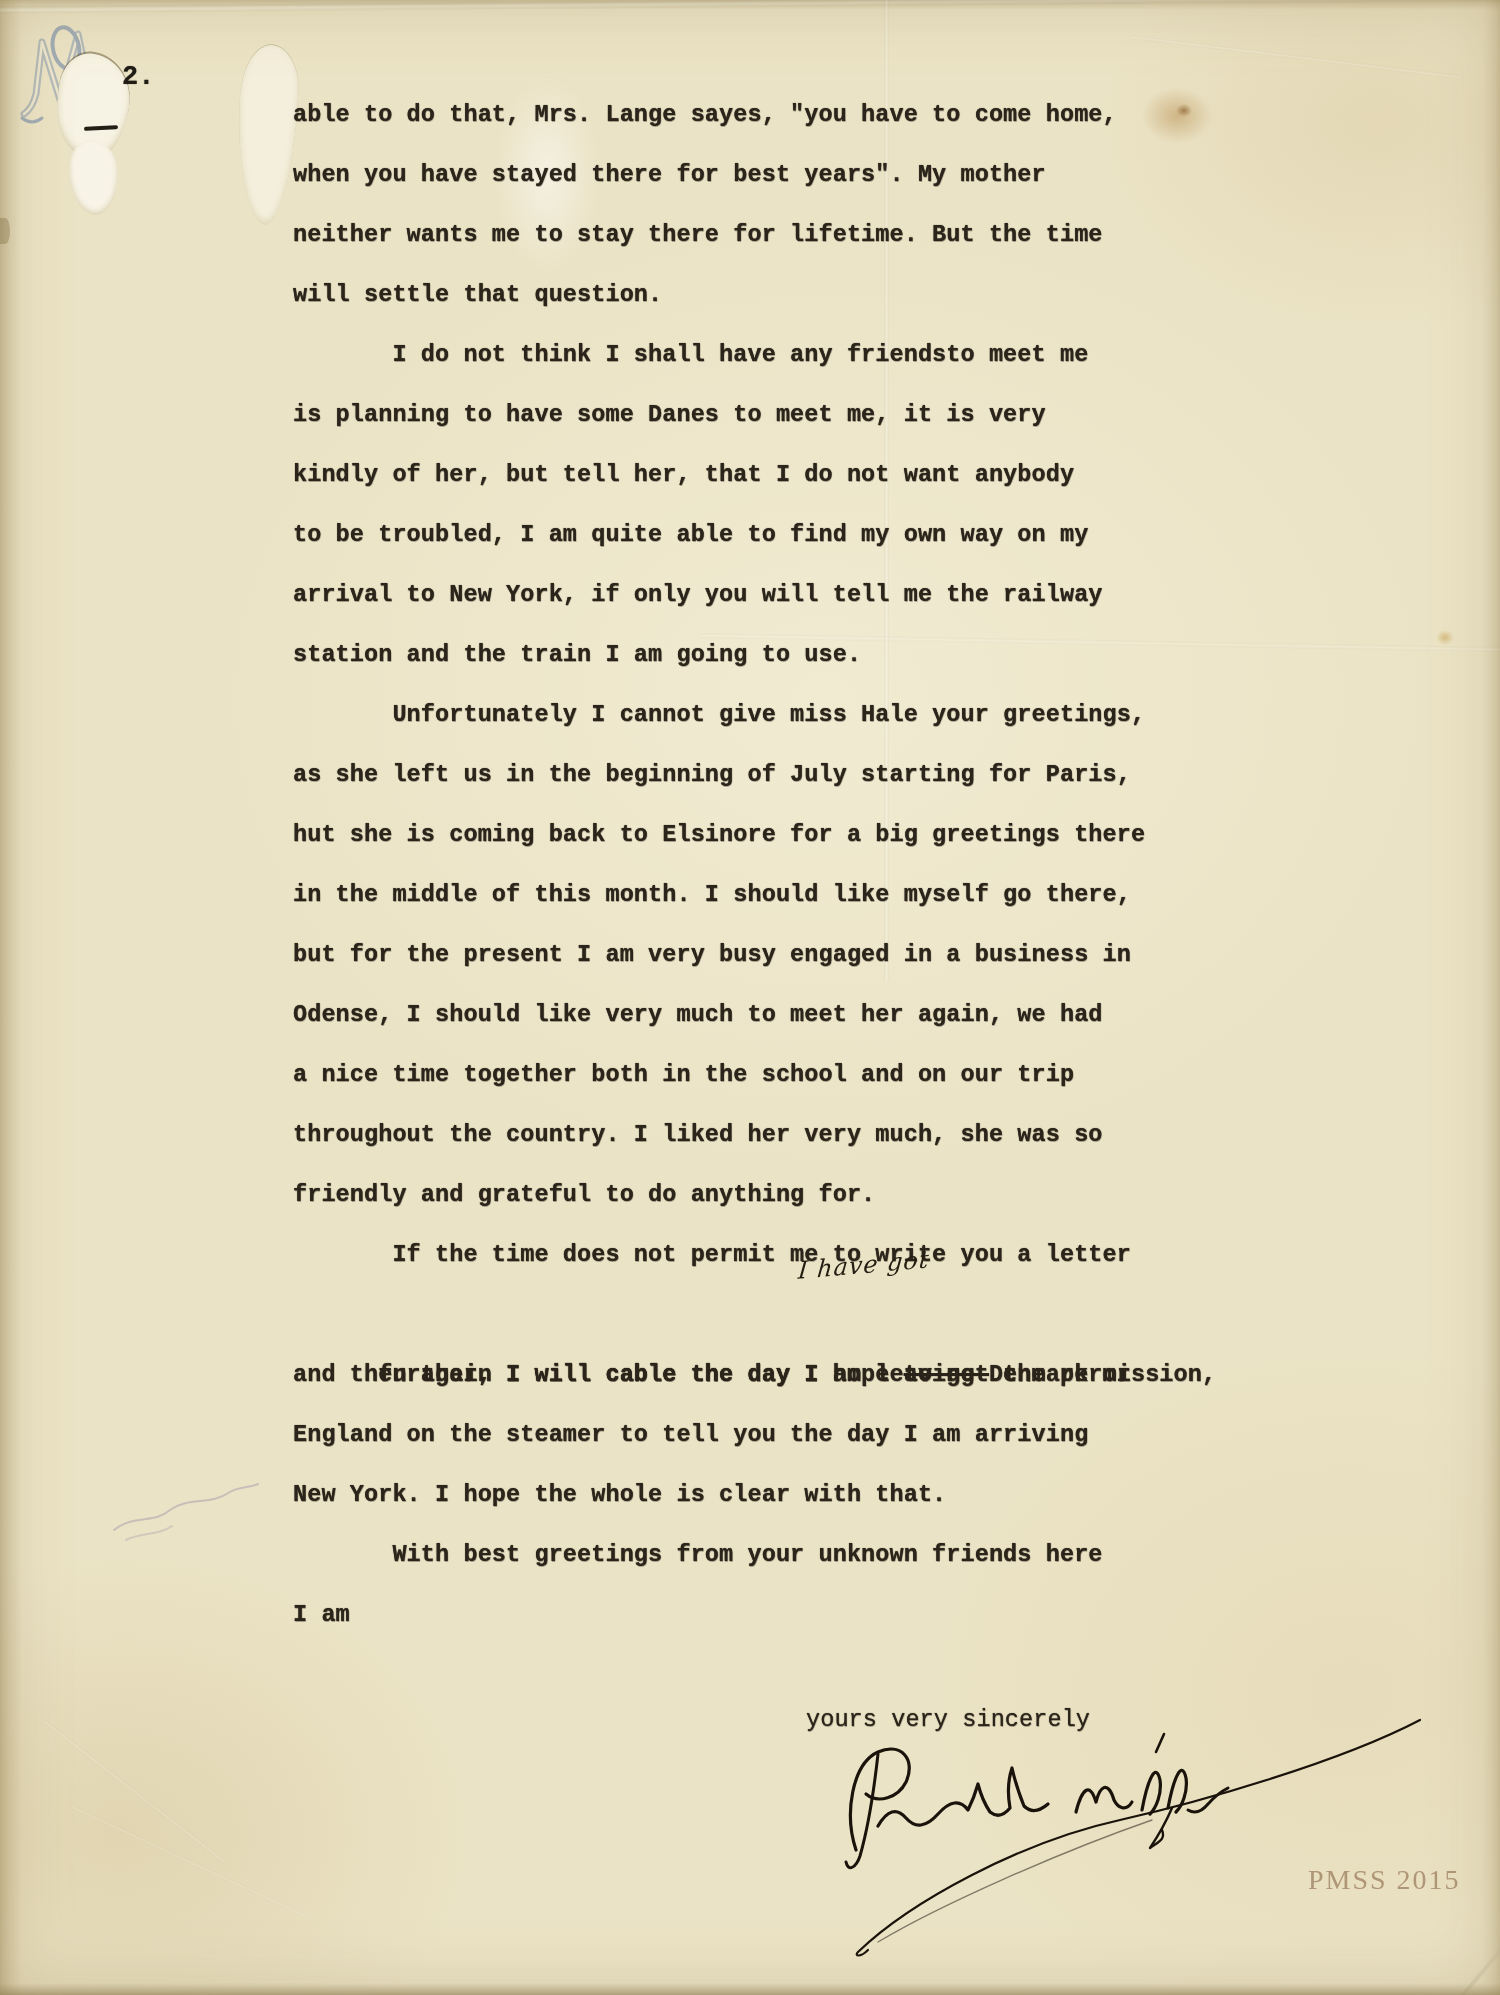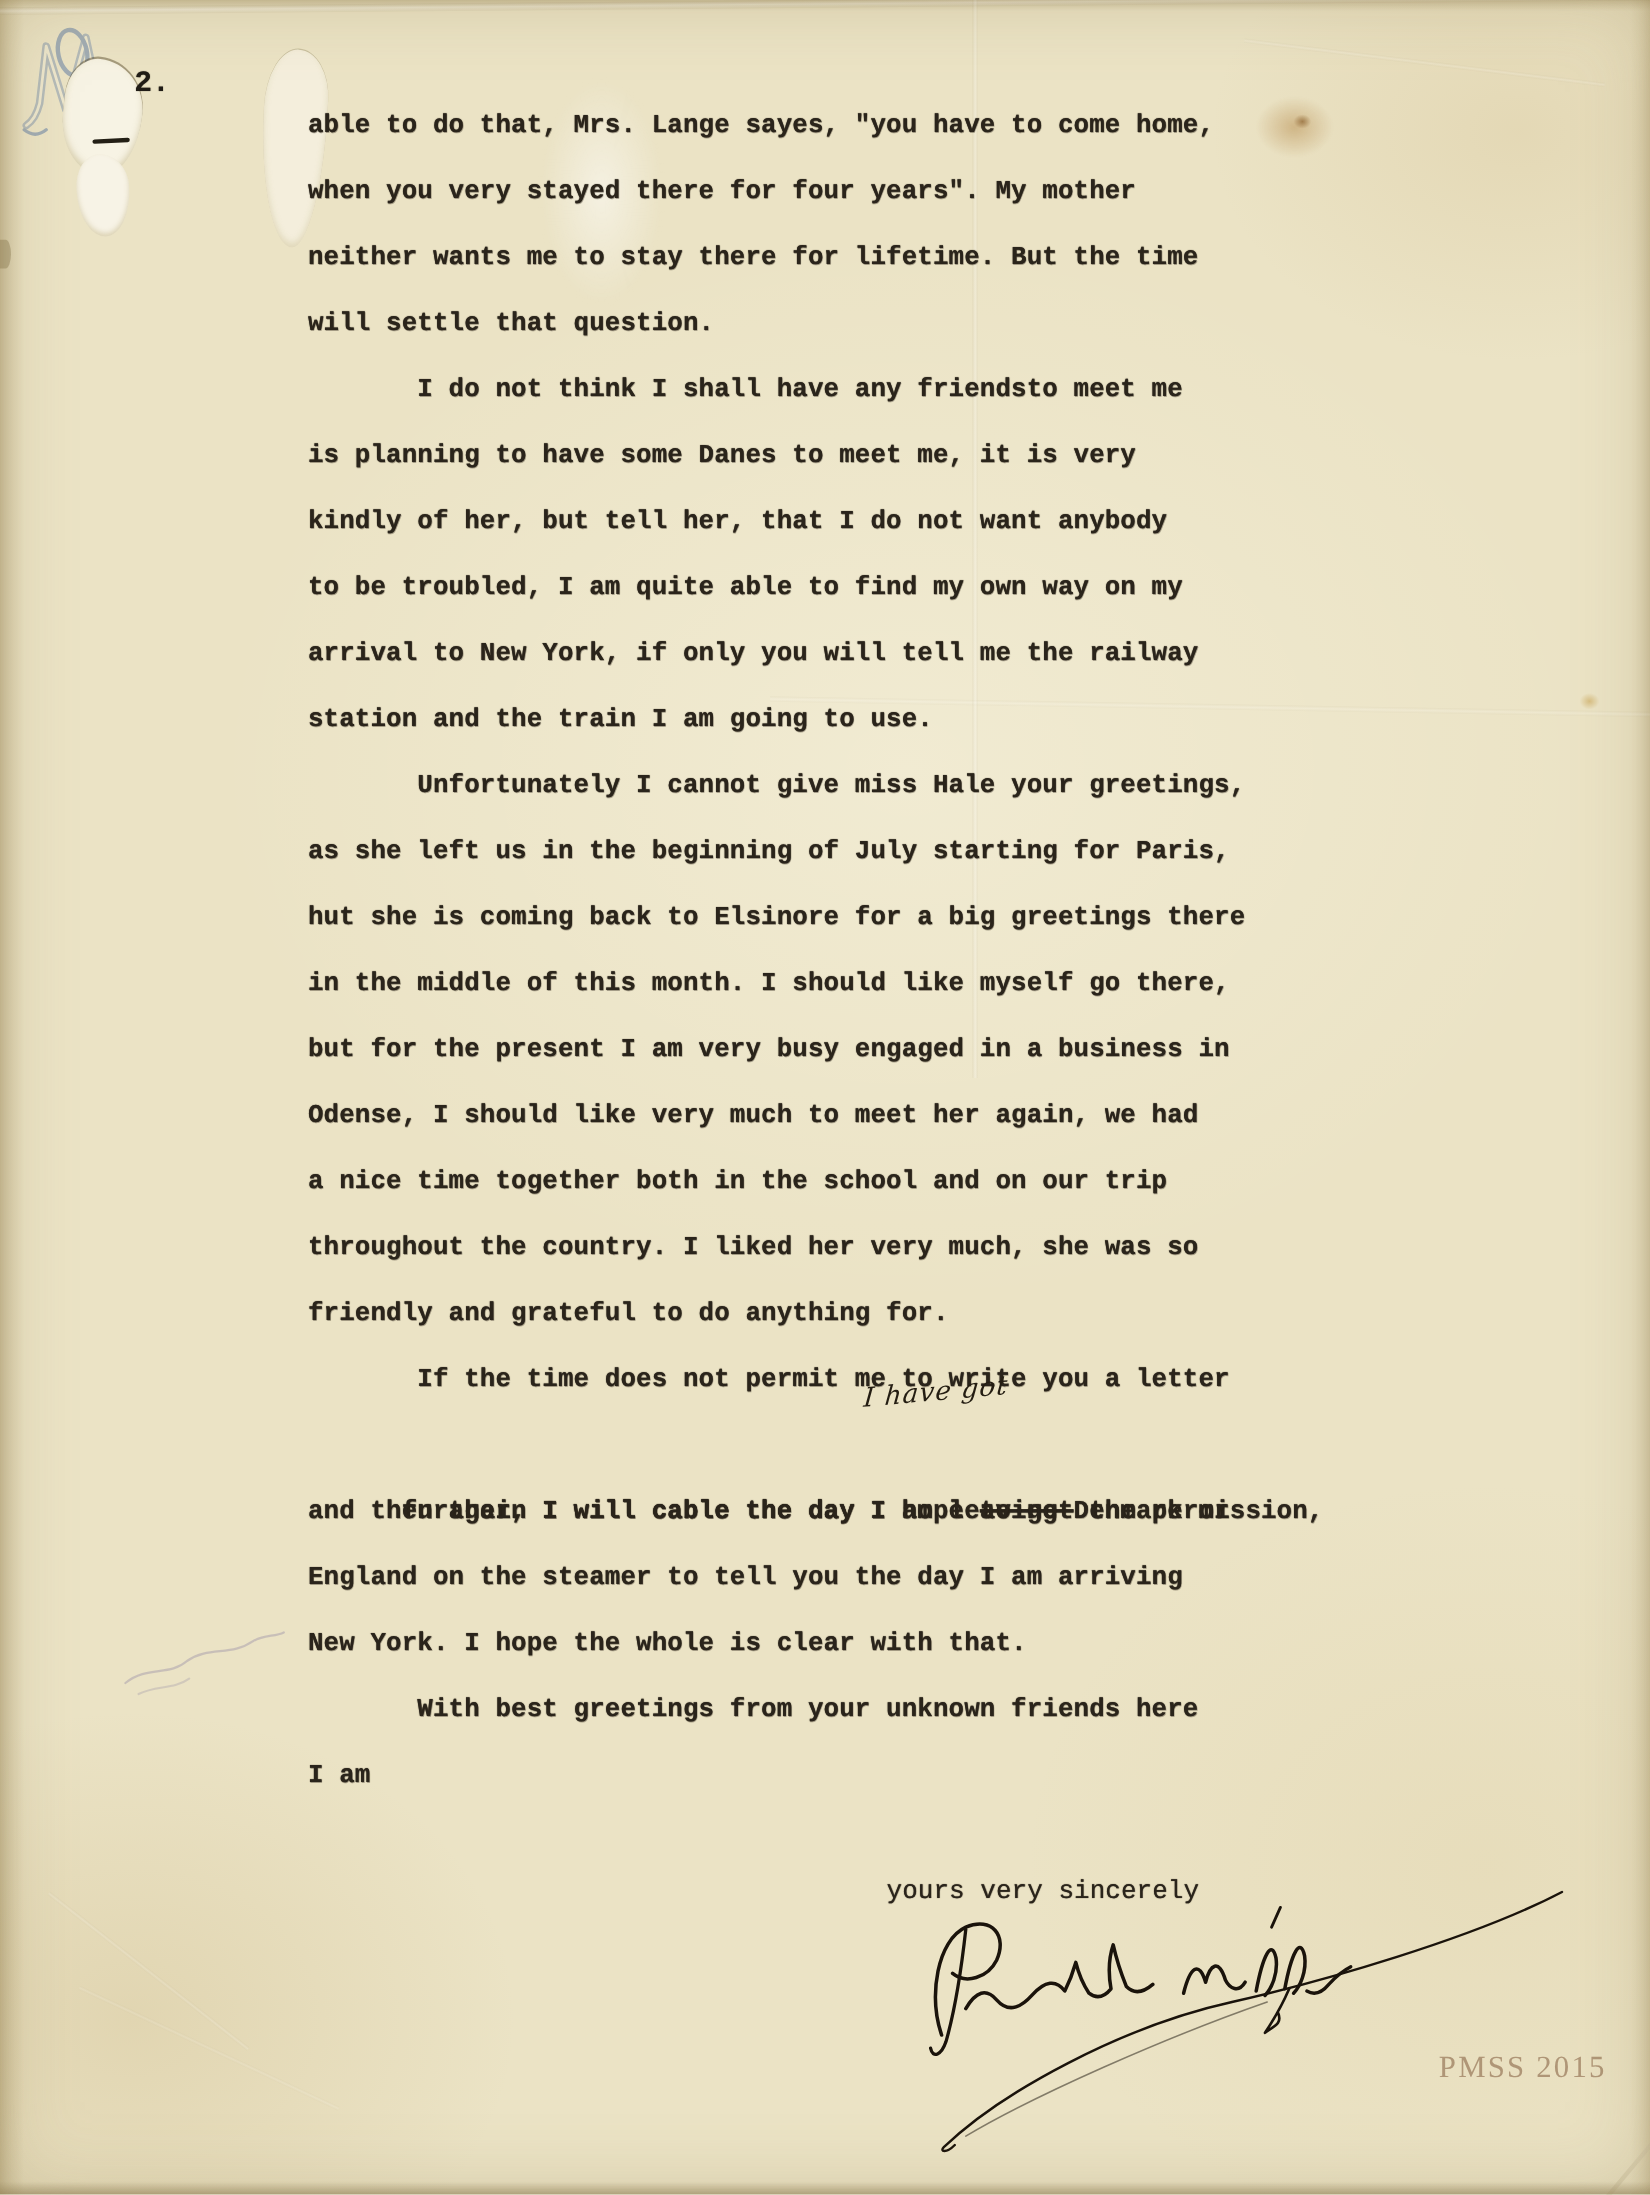--- a/index.html
+++ b/index.html
@@ -50,21 +50,21 @@
   .tear-dash{position:absolute;left:84px;top:126px;width:34px;height:3.5px;background:#231f15;
     transform:rotate(-3deg);border-radius:2px;}
   .tear-b{position:absolute;left:238px;top:45px;width:58px;height:180px;background:#f5f0df;
     border-radius:50% 50% 45% 55% / 30% 25% 70% 70%;transform:rotate(3deg);opacity:.9;
     box-shadow:inset 0 -4px 6px rgba(195,180,130,.4), 0 -1px 0 rgba(110,95,55,.3);}
   .monogram{position:absolute;left:14px;top:12px;}
   .page-number{
     position:absolute;left:122px;top:62px;font-size:27px;font-weight:700;color:#201c16;
     text-shadow:0 0 1px rgba(40,32,20,.8);
   }
-  .lines{position:absolute;left:280px;top:85px;width:960px;}
+  .lines{position:absolute;left:293px;top:85px;width:960px;}
   .line{
     height:60px;line-height:60px;white-space:pre;position:relative;
     font-size:23.5px;font-weight:700;letter-spacing:0.1px;color:#2a241b;
     text-shadow:0 0 1px rgba(42,34,22,.85), 0.5px 0.5px 0.5px rgba(42,34,22,.3);
   }
   .strike{text-decoration:line-through;text-decoration-thickness:2.5px;}
   .handwritten{
     position:absolute;left:505px;top:-40px;height:40px;line-height:40px;
     font-family:"DejaVu Serif",serif;font-style:italic;font-size:24px;font-weight:400;
     letter-spacing:1px;color:#241d12;transform:rotate(-5deg) skewX(-10deg);
@@ -111,21 +111,21 @@
 
   <div class="tear-a"></div>
   <div class="tear-a2"></div>
   <div class="tear-dash"></div>
   <div class="tear-b"></div>
 
   <div class="page-number">2.</div>
 
   <div class="lines">
     <div class="line">able to do that, Mrs. Lange sayes, "you have to come home,</div>
-    <div class="line">when you very stayed there for four years". My mother</div>
+    <div class="line">when you have stayed there for best years". My mother</div>
     <div class="line">neither wants me to stay there for lifetime. But the time</div>
     <div class="line">will settle that question.</div>
     <div class="line">       I do not think I shall have any friendsto meet me</div>
     <div class="line">is planning to have some Danes to meet me, it is very</div>
     <div class="line">kindly of her, but tell her, that I do not want anybody</div>
     <div class="line">to be troubled, I am quite able to find my own way on my</div>
     <div class="line">arrival to New York, if only you will tell me the railway</div>
     <div class="line">station and the train I am going to use.</div>
     <div class="line">       Unfortunately I cannot give miss Hale your greetings,</div>
     <div class="line">as she left us in the beginning of July starting for Paris,</div>

